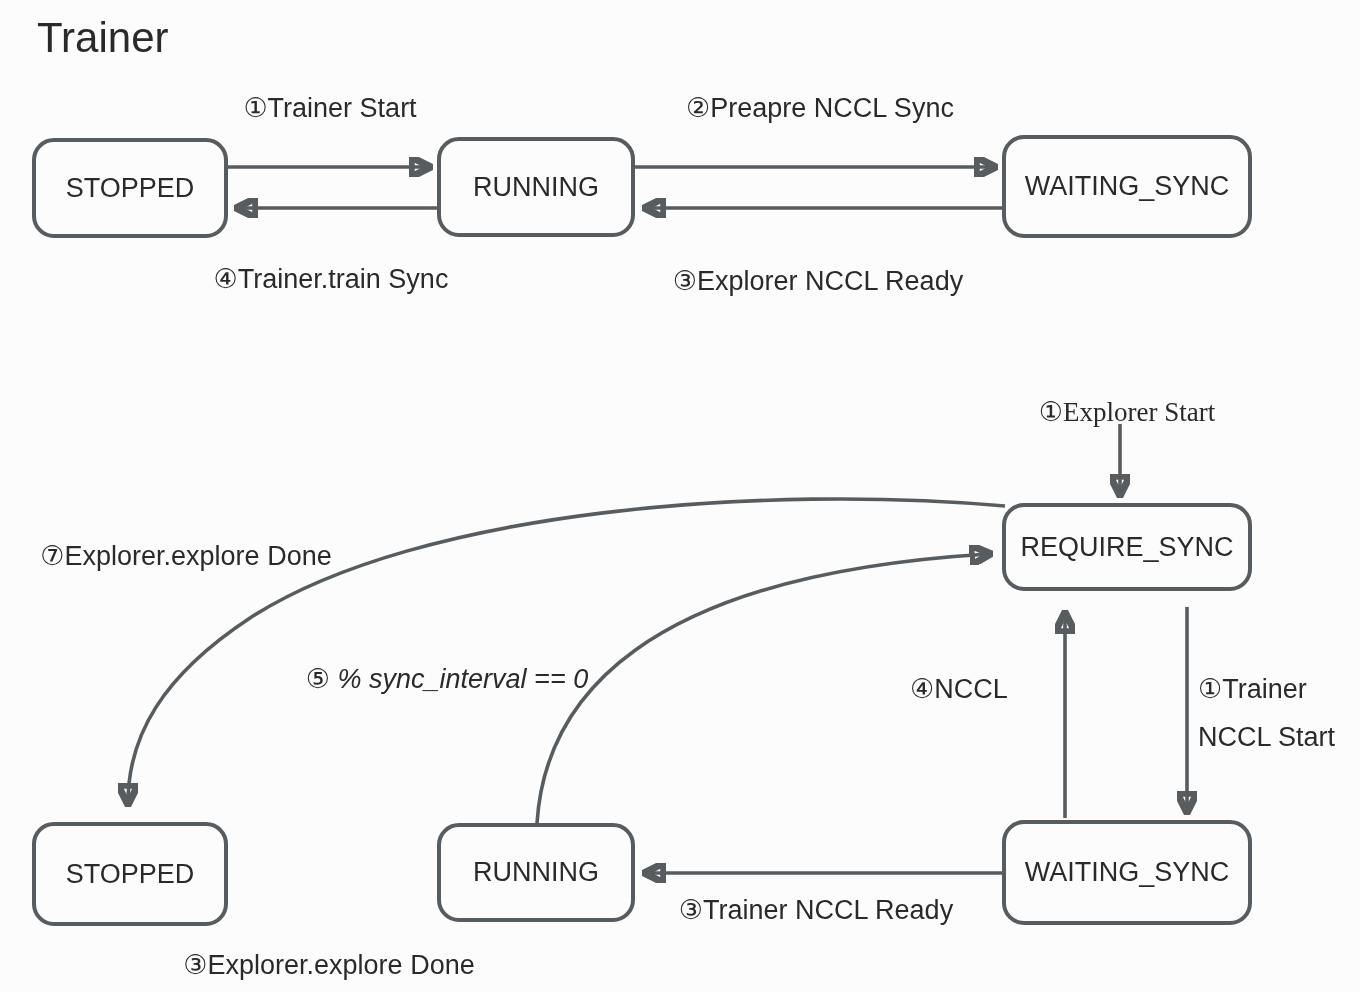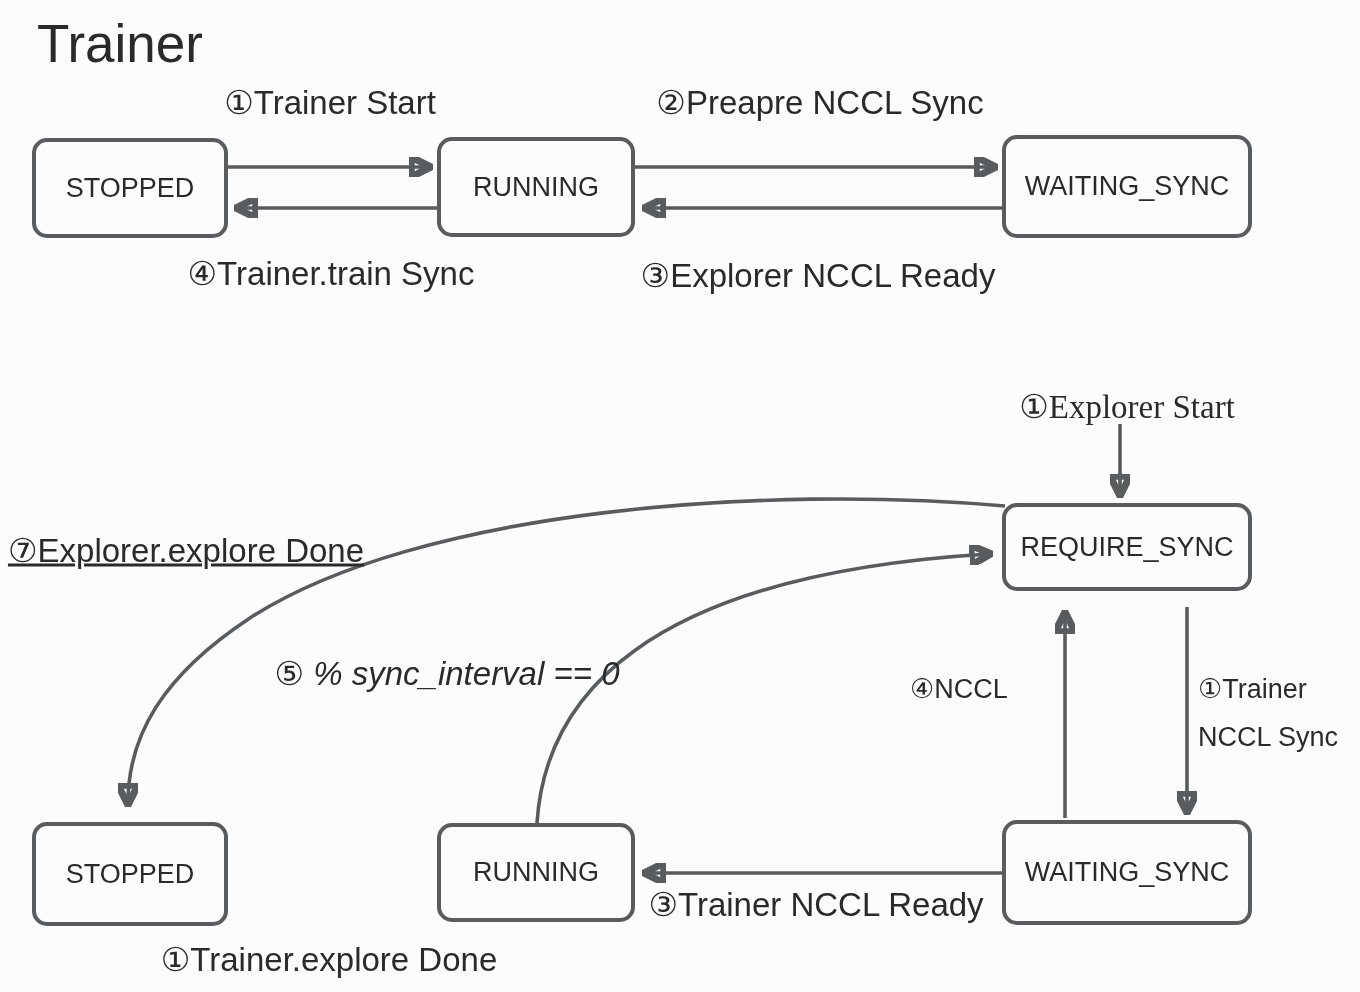--- a/index.html
+++ b/index.html
@@ -26,47 +26,48 @@
     z-index: 1;
   }
   .edges path {
     fill: none;
     stroke: var(--line);
     stroke-width: 3.6;
   }
   .section-title {
     position: absolute;
     z-index: 3;
-    font-size: 53px;
+    font-size: 42px;
     line-height: 1.15;
     color: var(--text);
     letter-spacing: 0px;
     white-space: nowrap;
   }
   .state {
     position: absolute;
     z-index: 2;
     box-sizing: border-box;
     border: 4px solid var(--line);
-    border-radius: 15px;
+    border-radius: 22px;
     background: var(--background);
     display: flex;
     align-items: center;
     justify-content: center;
     font-size: 27px;
     color: var(--text);
     white-space: nowrap;
   }
   .elabel {
     position: absolute;
     z-index: 3;
-    font-size: 33px;
+    font-size: 27px;
     color: var(--text);
     white-space: nowrap;
     transform: translate(-50%, -50%);
+    margin-top: 6px;
   }
   .elabel-block {
     position: absolute;
     z-index: 3;
     font-size: 27px;
     color: var(--text);
     white-space: nowrap;
     line-height: 48px;
   }
 </style>
@@ -123,25 +124,25 @@
     <span>RUNNING</span>
   </div>
   <div class="state" style="left:32px; top:822px; width:196px; height:104px;">
     <span>STOPPED</span>
   </div>
 
   <div class="elabel" style="left:1127px; top:406px;font-family:Liberation Serif, serif;">①Explorer Start</div>
 
   <div class="elabel-block" style="left:1198px; top:665px;">
     <div>①Trainer</div>
-    <div>NCCL Sync</div>
+    <div>NCCL Start</div>
   </div>
 
   <div class="elabel-block" style="left:910px; top:665px;">
     <div>④NCCL</div>
   </div>
 
   <div class="elabel" style="left:447px; top:673px;font-style:italic;">⑤ % sync_interval == 0</div>
-  <div class="elabel" style="left:186px; top:550px;text-decoration:underline;">⑦Explorer.explore Done</div>
+  <div class="elabel" style="left:186px; top:550px;">⑦Explorer.explore Done</div>
   <div class="elabel" style="left:816px; top:904px;">③Trainer NCCL Ready</div>
-  <div class="elabel" style="left:329px; top:959px;">①Trainer.explore Done</div>
+  <div class="elabel" style="left:329px; top:959px;">③Explorer.explore Done</div>
 
 </div>
 
 </body></html>

